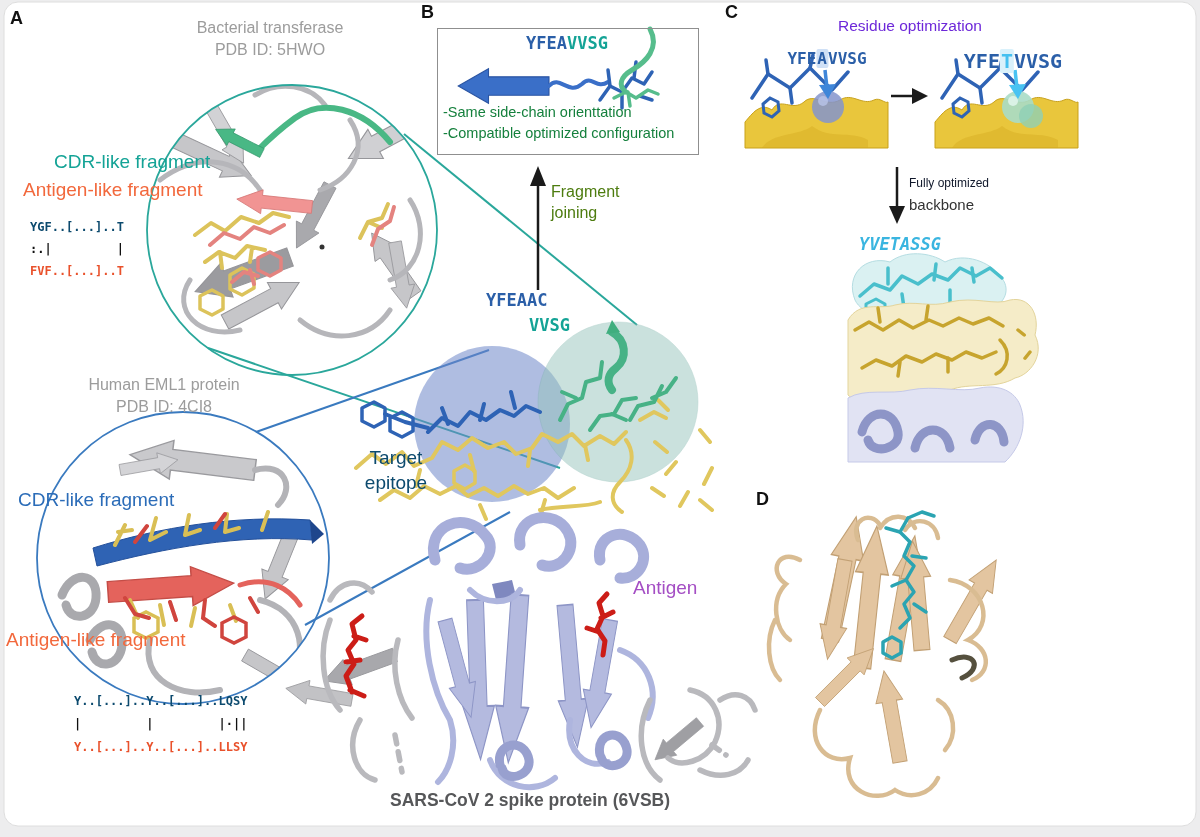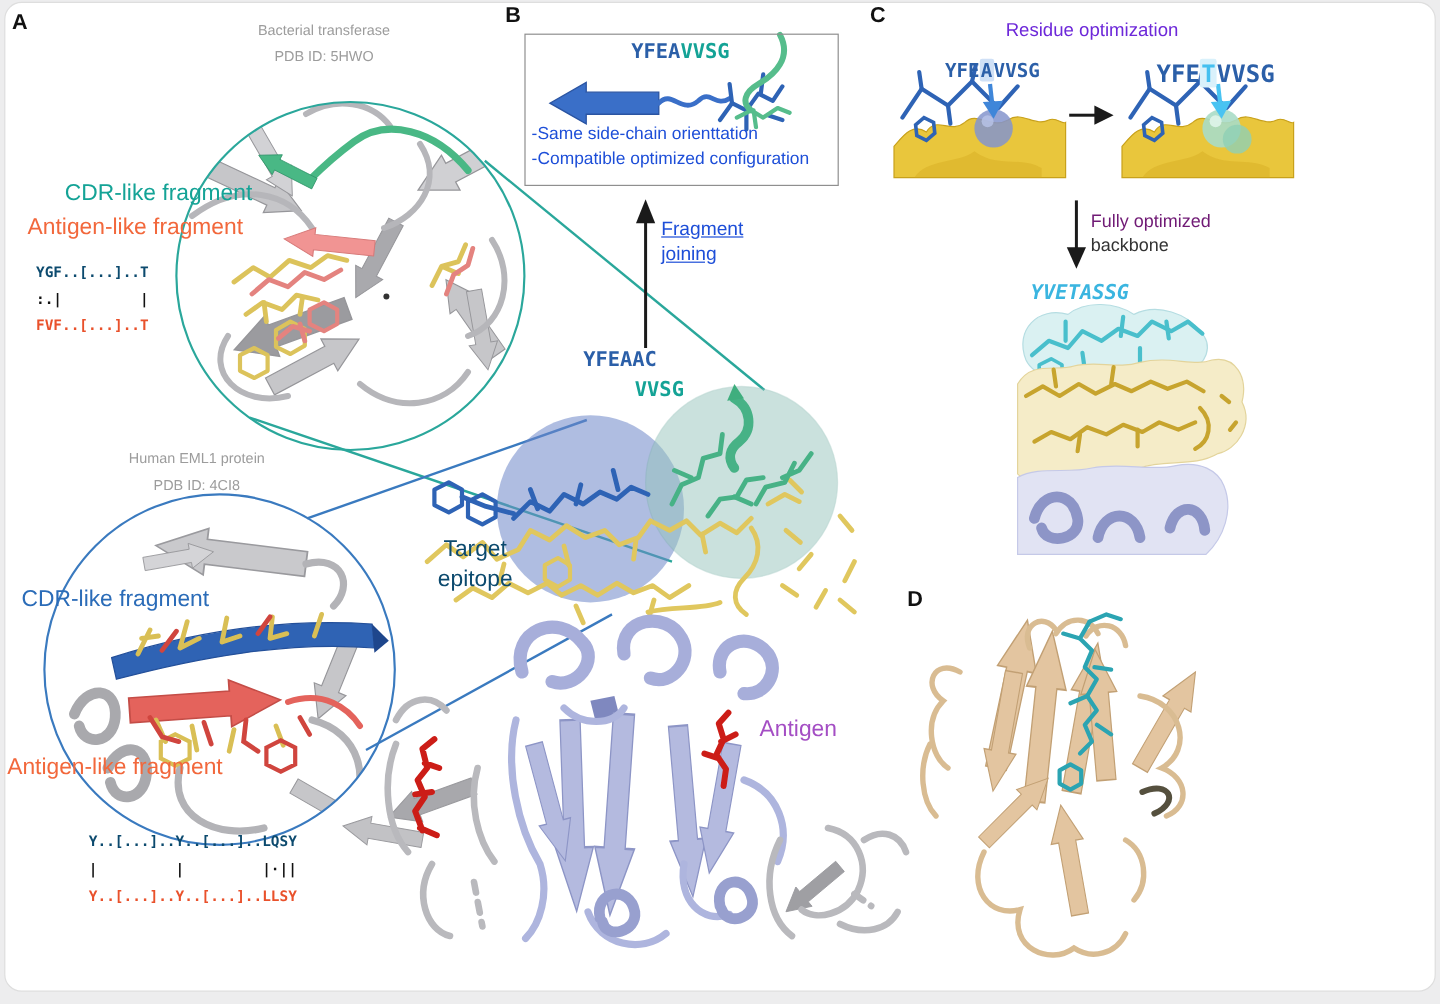--- a/index.html
+++ b/index.html
@@ -2,29 +2,29 @@
 <html><head>
 <meta charset="utf-8">
 <style>
   html,body{margin:0;padding:0;background:#e9e9ea;}
   .stage{position:relative;width:1200px;height:837px;overflow:hidden;
          font-family:"Liberation Sans",sans-serif;background:#ededee;}
   .stage svg{position:absolute;left:0;top:0;}
   .lbl{position:absolute;white-space:pre;line-height:1.12;}
   .ctr{transform:translateX(-50%);}
   .panelLabel{font-size:18px;font-weight:700;color:#111;}
-  .grayTitle{font-size:12px;color:#9c9c9c;text-align:right;}
+  .grayTitle{font-size:16px;color:#9c9c9c;text-align:right;}
   .fragLabel{font-size:19px;font-weight:400;}
   .mono{font-family:"DejaVu Sans Mono",monospace;font-weight:700;}
   .teal{color:#14a396;} .blue{color:#2b5fa8;} .orange{color:#f2683c;}
-  .gold{color:#0c4a6e;} .ored{color:#e9512b;} .purple{color:#a44ec4;margin-top:20px;}
+  .gold{color:#0c4a6e;} .ored{color:#e9512b;} .purple{color:#a44ec4;}
   .cyan{color:#3ab5e0;font-style:italic;}
   .alignTxt{font-size:12px;letter-spacing:0;}
-  .note{font-size:14.5px;color:#1d4ed8;}
-  .plain{font-size:16px;color:#1d4ed8;text-decoration:underline;}
+  .note{font-size:14.5px;color:#15803d;}
+  .plain{font-size:16px;color:#4d7c0f;}
   .boxOutline{position:absolute;border:1px solid #8f8f8f;background:transparent;}
   .hl{background:#cfe0f6;border-radius:2px;padding:0 1px;}
   .hl2{background:#d9f1fb;border-radius:2px;padding:0 1px;}
   .hlT{color:#45c0f0;}
   .caption{font-size:17.5px;font-weight:700;color:#565759;}
 </style>
 </head>
 <body>
 
 <div class="stage">
@@ -335,24 +335,25 @@
 
 <div class="lbl plain" style="left:551px;top:183px">Fragment</div>
 <div class="lbl plain" style="left:551px;top:204px">joining</div>
 
 <div class="lbl mono blue" style="left:486px;top:291px;font-size:17px">YFEAAC</div>
 <div class="lbl mono teal" style="left:529px;top:316px;font-size:17px">VVSG</div>
 
 <div class="lbl fragLabel gold ctr" style="left:396px;top:447px">Target</div>
 <div class="lbl fragLabel gold ctr" style="left:396px;top:472px">epitope</div>
 <div class="lbl fragLabel purple" style="left:633px;top:577px">Antigen</div>
+<div class="lbl caption ctr" style="left:530px;top:791px">SARS-CoV 2 spike protein (6VSB)</div>
 
 <div class="lbl panelLabel" style="left:725px;top:2px">C</div>
 <div class="lbl ctr" style="left:910px;top:17px;font-size:15.5px;color:#6d28d9">Residue optimization</div>
 <div class="lbl mono blue ctr" style="left:827px;top:50px;font-size:16px"><span>YFE</span><span class="hl">A</span><span>VVSG</span></div>
 <div class="lbl mono blue ctr" style="left:1013px;top:50px;font-size:20px"><span>YFE</span><span class="hl2 hlT">T</span><span>VVSG</span></div>
-<div class="lbl" style="left:909px;top:177px;font-size:15px;color:#701a75">Fully optimized</div>
+<div class="lbl" style="left:909px;top:177px;font-size:12px;color:#0f172a">Fully optimized</div>
 <div class="lbl" style="left:909px;top:197px;font-size:15px;color:#333">backbone</div>
 <div class="lbl mono cyan" style="left:859px;top:235px;font-size:17px">YVETASSG</div>
 
 <div class="lbl panelLabel" style="left:756px;top:489px">D</div>
 
 </div>
 
 </body></html>

